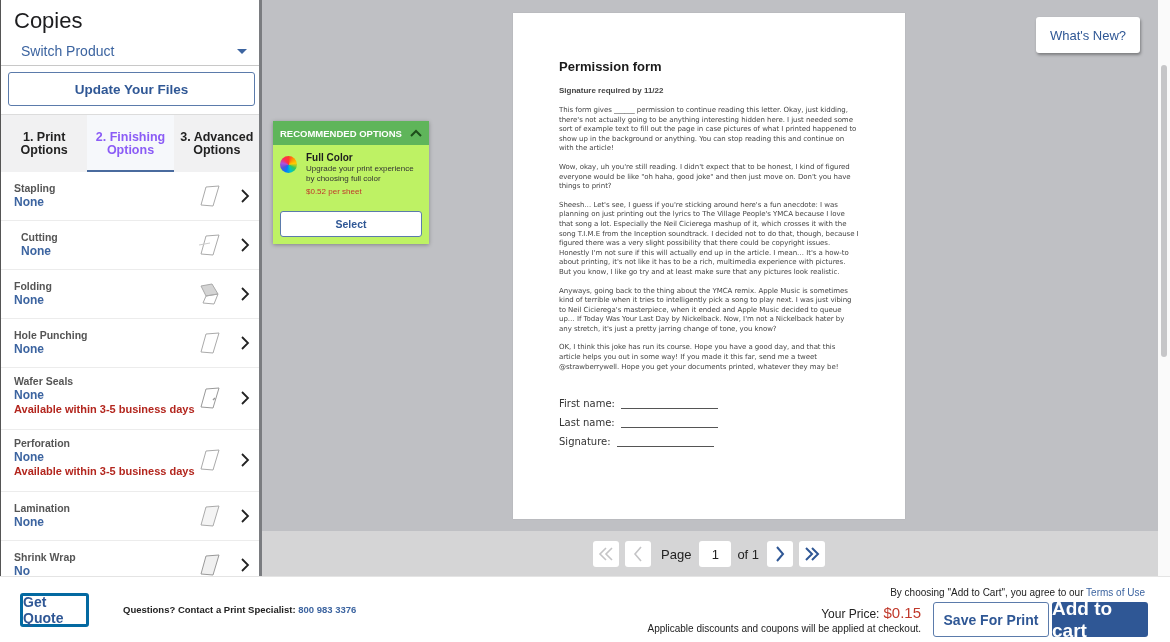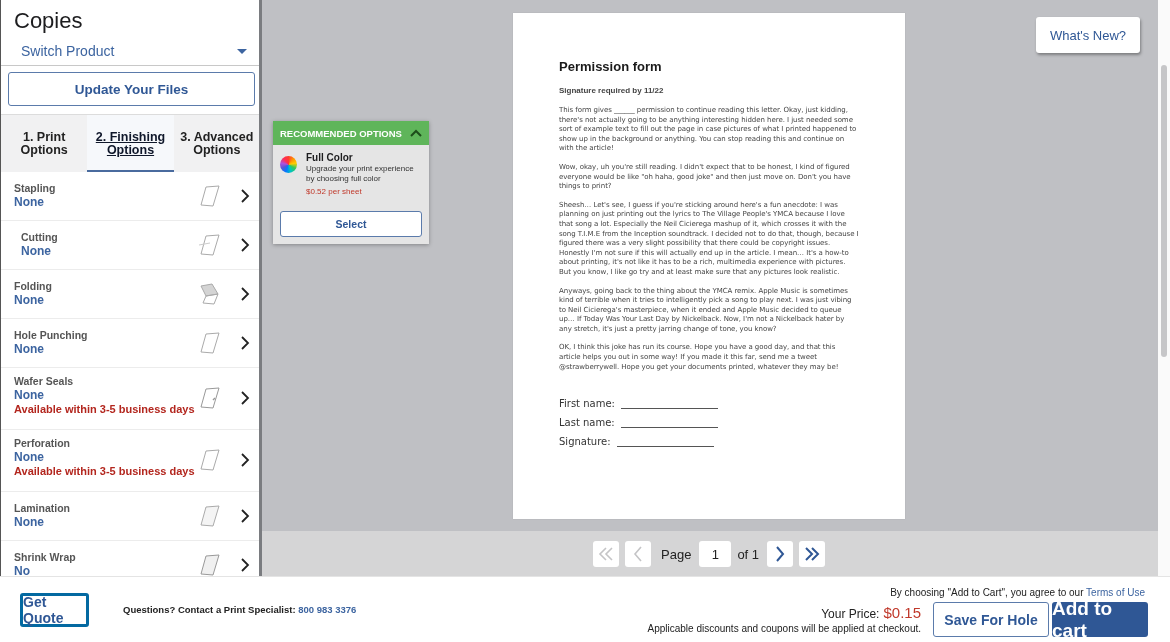--- a/index.html
+++ b/index.html
@@ -8,21 +8,21 @@
 
     
     .sidebar { position: absolute; left: 0; top: 0; width: 262px; height: 576px; background: #fff; border-left: 1px solid #555; border-right: 3px solid #7a7c80; overflow: hidden; }
     .product-title { position: absolute; left: 13px; top: 8px; font-size: 22px; color: #1d1d1f; }
     .switch-product { position: absolute; left: 20px; top: 43px; width: 228px; font-size: 14px; color: #3c64a0; display: flex; justify-content: space-between; align-items: center; cursor: pointer; }
     .caret-down { width: 0; height: 0; border-left: 5px solid transparent; border-right: 5px solid transparent; border-top: 5px solid #3c64a0; margin-right: 2px; }
     .divider-top { position: absolute; left: 0; top: 65px; width: 262px; height: 1px; background: #c8c8c8; }
     .update-files { position: absolute; left: 7px; top: 72px; width: 247px; height: 34px; border: 1px solid #5b7bab; border-radius: 3px; background: #fff; color: #2f5795; font-weight: bold; font-size: 13.5px; display: flex; align-items: center; justify-content: center; cursor: pointer; }
     .tabs { position: absolute; left: 0; top: 114px; width: 259px; height: 58px; background: #f1f1f2; border-top: 1px solid #dcdcdc; display: flex; }
     .tab { flex: 1; display: flex; flex-direction: column; align-items: center; justify-content: center; font-weight: bold; font-size: 12.5px; line-height: 13px; color: #222; text-align: center; cursor: pointer; position: relative; }
-    .tab.active { background: #f6f8fb; color: #0f172a; text-decoration: underline; }
+    .tab.active { background: #f6f8fb; color: #8b5cf6; }
     .tab.active::after { content: ""; position: absolute; left: 0; right: 0; bottom: 0; height: 2px; background: #4a6b9e; }
 
     .options-list { position: absolute; left: 0; top: 172px; width: 259px; }
     .option-row { position: relative; border-bottom: 1px solid #ececec; padding: 10px 0 0 13px; cursor: pointer; }
     .option-label { font-size: 10.5px; color: #555; font-weight: bold; line-height: 13px; }
     .option-value { font-size: 12px; color: #3c64a0; font-weight: bold; line-height: 14px; }
     .option-note { font-size: 11px; color: #b3261e; font-weight: bold; line-height: 15px; }
     .option-icon { position: absolute; right: 38px; width: 24px; height: 24px; }
     .option-chevron { position: absolute; right: 10px; width: 10px; height: 14px; }
 
@@ -31,21 +31,21 @@
     .page { position: absolute; left: 251px; top: 13px; width: 392px; height: 506px; background: #fff; box-shadow: 0 0 1px rgba(0,0,0,0.15); padding: 46px 46px 0 46px; font-family: "DejaVu Sans", sans-serif; color: #333; }
     .doc-title { font-size: 13px; font-weight: bold; color: #1a1a1a; margin-bottom: 12px; font-family: "Liberation Sans", sans-serif; }
     .doc-subtitle { font-size: 8px; font-weight: bold; color: #444; margin-bottom: 11px; font-family: "Liberation Sans", sans-serif; }
     .doc-para { font-size: 7px; line-height: 9.6px; color: #444; margin-bottom: 9px; letter-spacing: -0.05px; }
     .form-fields { margin-top: 18px; }
     .form-field { font-size: 10px; color: #333; display: flex; align-items: flex-end; height: 19px; }
     .form-line { display: inline-block; width: 97px; border-bottom: 1px solid #555; margin-left: 6px; height: 10px; }
 
     .whats-new { position: absolute; left: 774px; top: 17px; width: 104px; height: 36px; background: #fff; border-radius: 3px; box-shadow: 1px 2px 3px rgba(0,0,0,0.35); color: #2f5795; font-size: 13px; display: flex; align-items: center; justify-content: center; cursor: pointer; }
 
-    .recommend { position: absolute; left: 11px; top: 121px; width: 156px; height: 123px; background: #e5e5e5; box-shadow: 0 1px 4px rgba(0,0,0,0.3); }
+    .recommend { position: absolute; left: 11px; top: 121px; width: 156px; height: 123px; background: #bef264; box-shadow: 0 1px 4px rgba(0,0,0,0.3); }
     .recommend-header { height: 24px; background: #5fb55a; color: #fff; font-weight: bold; font-size: 9.5px; display: flex; align-items: center; justify-content: space-between; padding: 0 7px; cursor: pointer; }
     .chevron-up { width: 12px; height: 8px; }
     .rec-body { position: relative; padding: 7px 6px 0 33px; }
     .color-wheel { position: absolute; left: 7px; top: 11px; width: 17px; height: 17px; border-radius: 50%; background: conic-gradient(#ff3b30, #ff9500, #ffcc00, #34c759, #00c7be, #007aff, #5856d6, #af52de, #ff2d55, #ff3b30); }
     .rec-title { font-size: 10px; font-weight: bold; color: #1d1d1f; line-height: 12px; }
     .rec-desc { font-size: 8px; line-height: 9.8px; color: #333; }
     .rec-price { font-size: 8px; color: #c0392b; margin-top: 3px; }
     .rec-select { position: absolute; left: 7px; top: 90px; width: 142px; height: 26px; border: 1px solid #5b7bab; border-radius: 3px; background: #fff; color: #2f5795; font-size: 10.5px; font-weight: bold; display: flex; align-items: center; justify-content: center; cursor: pointer; }
 
     .pager-bar { position: absolute; left: 262px; top: 531px; width: 896px; height: 45px; background: #d5d5d6; }
@@ -279,15 +279,15 @@
   </div>
   <div class="terms">
     <span>By choosing "Add to Cart", you agree to our</span>
     <span class="link">Terms of Use</span>
   </div>
   <div class="price-line">
     <span>Your Price:</span>
     <span class="price-val">$0.15</span>
   </div>
   <div class="discount-note">Applicable discounts and coupons will be applied at checkout.</div>
-  <div class="save-later">Save For Hole</div>
+  <div class="save-later">Save For Print</div>
   <div class="add-cart">Add to cart</div>
 </div>
 
 </body></html>

